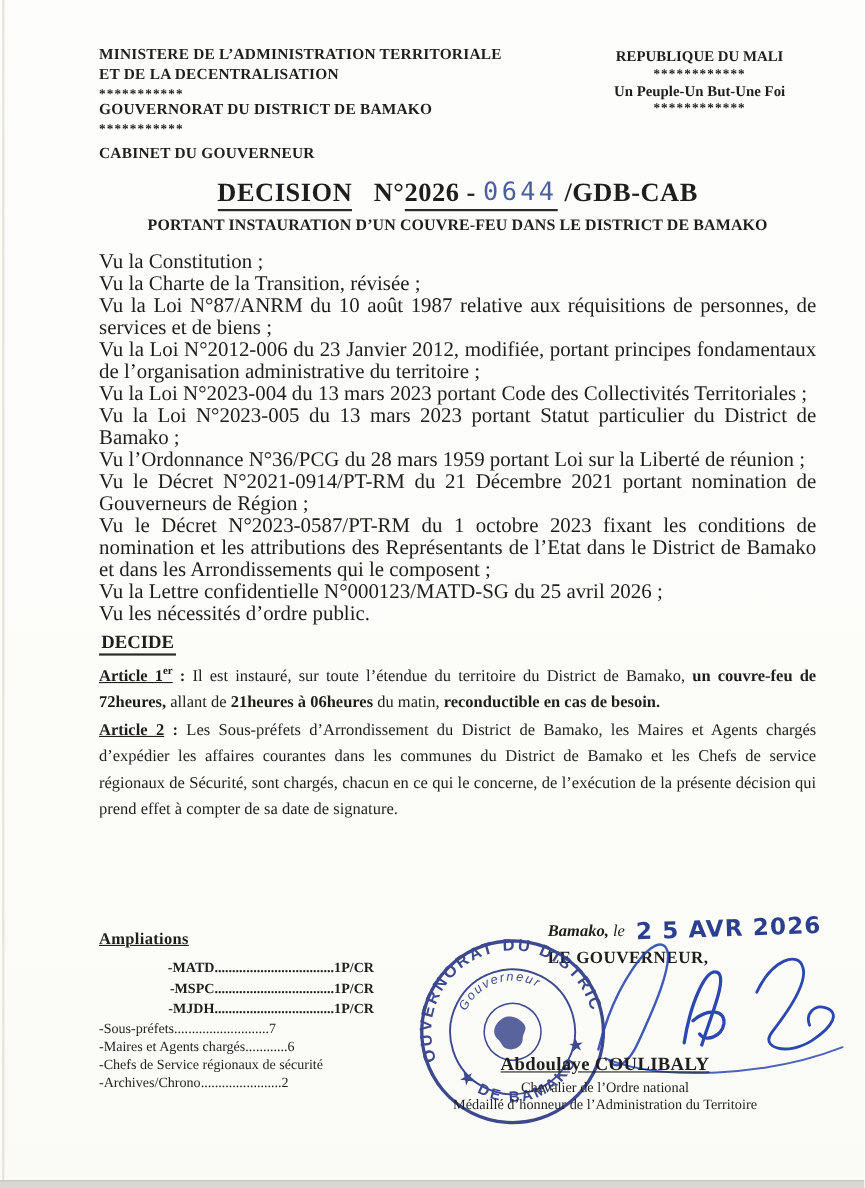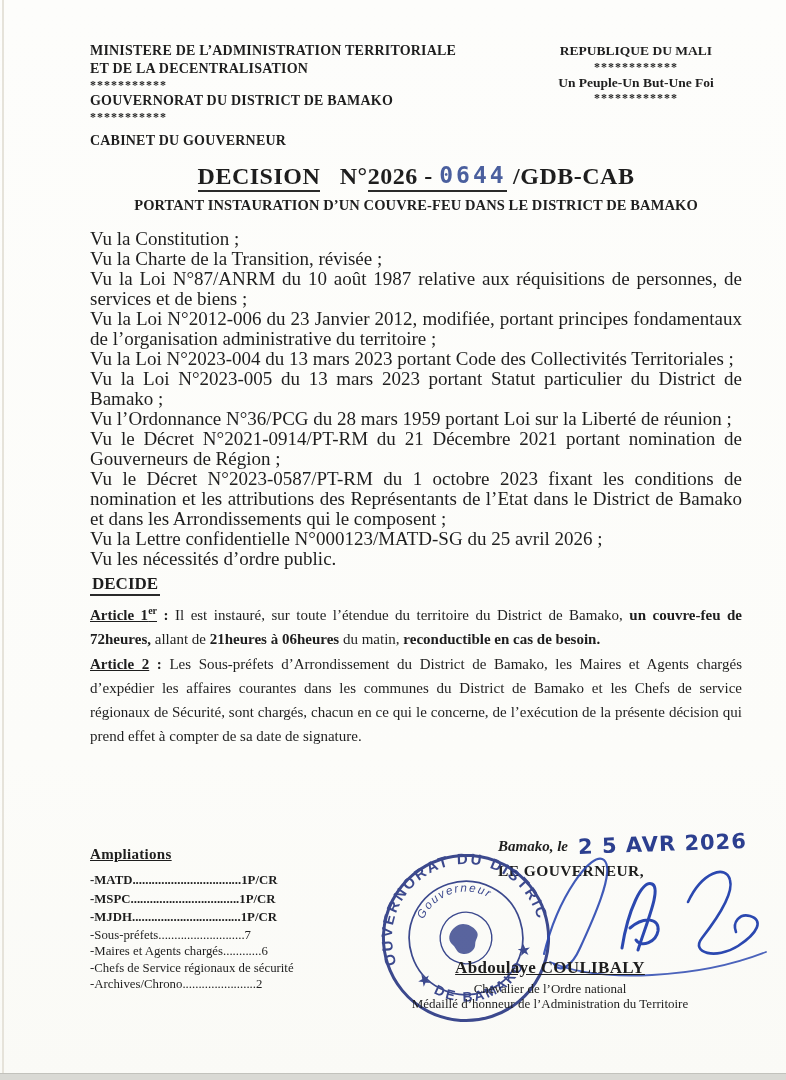--- a/index.html
+++ b/index.html
@@ -22,21 +22,21 @@
   .hdr-right{width:212px;text-align:center;font-weight:bold;font-size:13.5px;line-height:1.3;}
   .stars{font-weight:bold;font-size:12px;letter-spacing:1px;line-height:1.2;}
   .hdr-gap{height:7px;}
 
   
   .title-block{text-align:center;margin-top:14px;}
   .title-line{font-size:24px;font-weight:bold;letter-spacing:.5px;}
   .u-thick{border-bottom:2.5px solid #2a2a2a;padding-bottom:1px;}
   .stamped-number{
     font-family:"DejaVu Sans Mono",monospace;
-    color:#4a5f9e;font-weight:bold;font-size:23px;letter-spacing:3px;
+    color:#4a5f9e;font-weight:normal;font-size:23px;letter-spacing:3px;
     position:relative;top:-1px;
   }
   .subject{font-size:14.5px;font-weight:bold;margin-top:7px;letter-spacing:.1px;}
   .authority{font-size:17.5px;font-weight:bold;margin-top:9px;letter-spacing:.3px;}
 
   
   .recitals{margin-top:15px;font-size:19px;line-height:20px;text-align:justify;}
   .recital{margin:0;}
 
   
@@ -49,21 +49,21 @@
   .article-label{font-weight:bold;text-decoration:underline;}
   .article sup{font-size:10px;}
   .seg-b{font-weight:bold;}
 
   
   .bottom{position:absolute;left:90px;top:840px;width:612px;height:235px;}
   .ampliations{position:absolute;left:0;top:6px;width:250px;}
   .amp-heading{font-weight:bold;font-size:15px;text-decoration:underline;letter-spacing:.3px;}
   .amp-list{margin-top:8px;font-size:12.8px;line-height:16.5px;}
   .amp-item{white-space:nowrap;}
-  .amp-item.b{font-weight:bold;line-height:18.5px;}
+  .amp-item.b{font-weight:bold;line-height:18.5px;text-align:right;}
 
   .dateline{position:absolute;left:408px;top:-8px;white-space:nowrap;}
   .place{font-weight:bold;font-style:italic;font-size:15px;}
   .date-stamp{
     font-family:"DejaVu Sans",sans-serif;font-weight:bold;font-size:21px;
     color:#2c3f8f;letter-spacing:1px;display:inline-block;transform:rotate(-2deg);
     margin-left:6px;
   }
   .gov-title{position:absolute;left:408px;top:22px;font-weight:bold;font-size:15.5px;letter-spacing:.4px;}
 
@@ -125,21 +125,21 @@
   <div class="decide"><span>DECIDE</span></div>
 
   <div class="articles" id="articles">
       <p class="article"><span class="article-label">Article 1<sup>er</sup></span><span style="font-weight: bold;"> : </span><span class="">Il est instauré, sur toute l’étendue du territoire du District de Bamako, </span><span class="seg-b">un couvre-feu de 72heures,</span><span class=""> allant de </span><span class="seg-b">21heures à 06heures</span><span class=""> du matin, </span><span class="seg-b">reconductible en cas de besoin.</span></p>
       <p class="article"><span class="article-label">Article 2</span><span style="font-weight: bold;"> : </span><span class="">Les Sous-préfets d’Arrondissement du District de Bamako, les Maires et Agents chargés d’expédier les affaires courantes dans les communes du District de Bamako et les Chefs de service régionaux de Sécurité, sont chargés, chacun en ce qui le concerne, de l’exécution de la présente décision qui prend effet à compter de sa date de signature.</span></p>
     </div>
 
   <div class="bottom">
 
     <div class="dateline">
-      <span class="place"><span>Bamako,</span> <span style="font-weight:bold;">le</span></span>
+      <span class="place"><span>Bamako,</span> <span style="font-weight:normal;">le</span></span>
       <span class="date-stamp">2 5 AVR 2026</span>
     </div>
 
     <div class="gov-title">LE GOUVERNEUR,</div>
 
     <div class="ampliations">
       <div class="amp-heading">Ampliations</div>
       <div class="amp-list" id="amp-list">
           <div class="amp-item b">-MATD..................................1P/CR</div>
           <div class="amp-item b">-MSPC..................................1P/CR</div>

